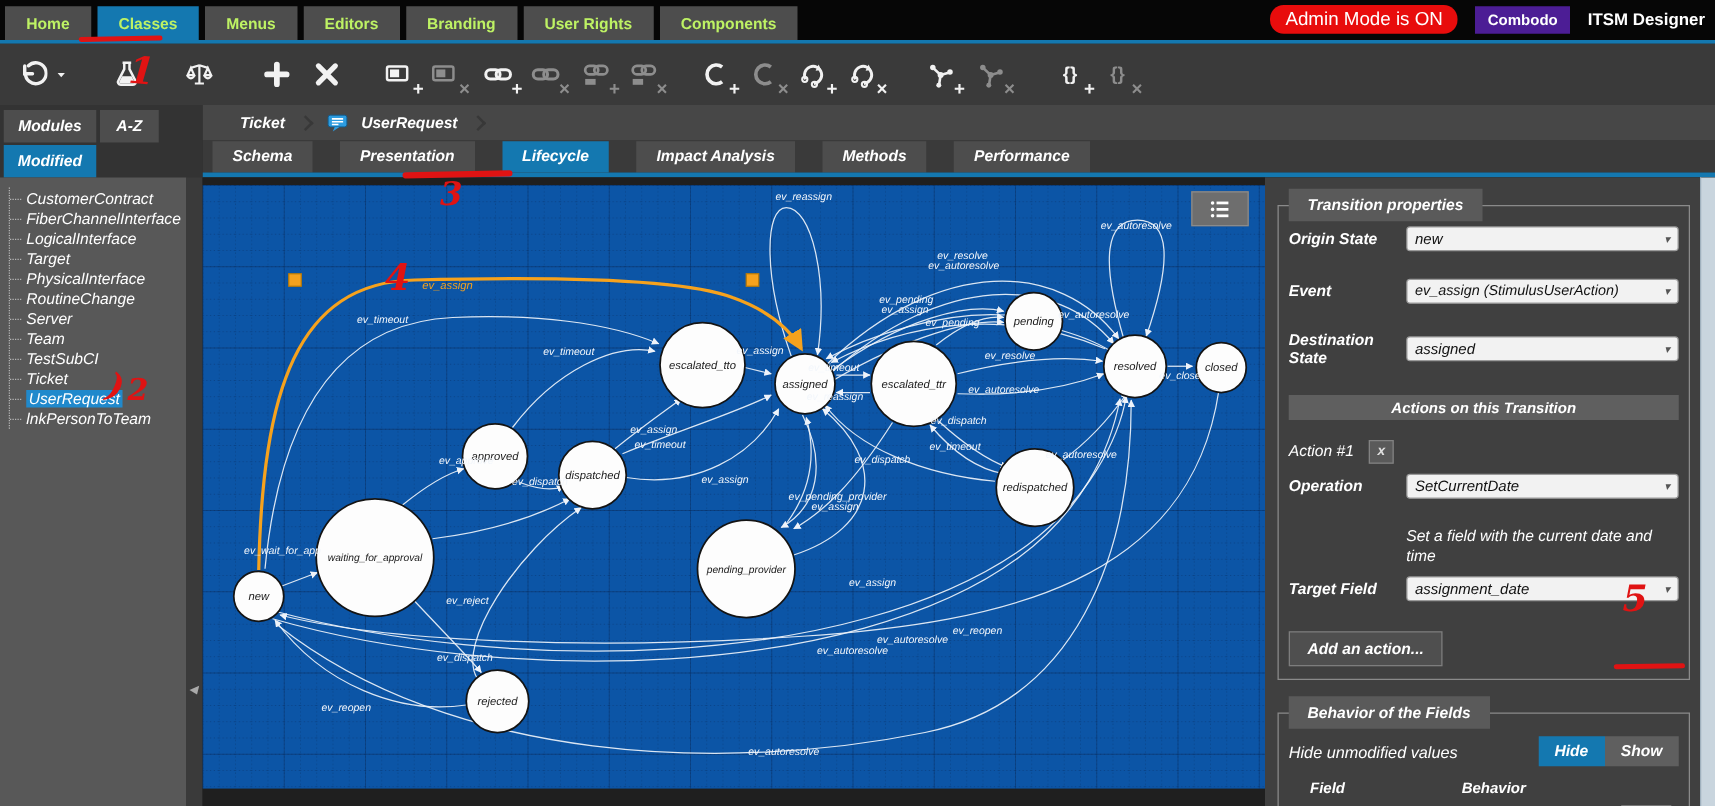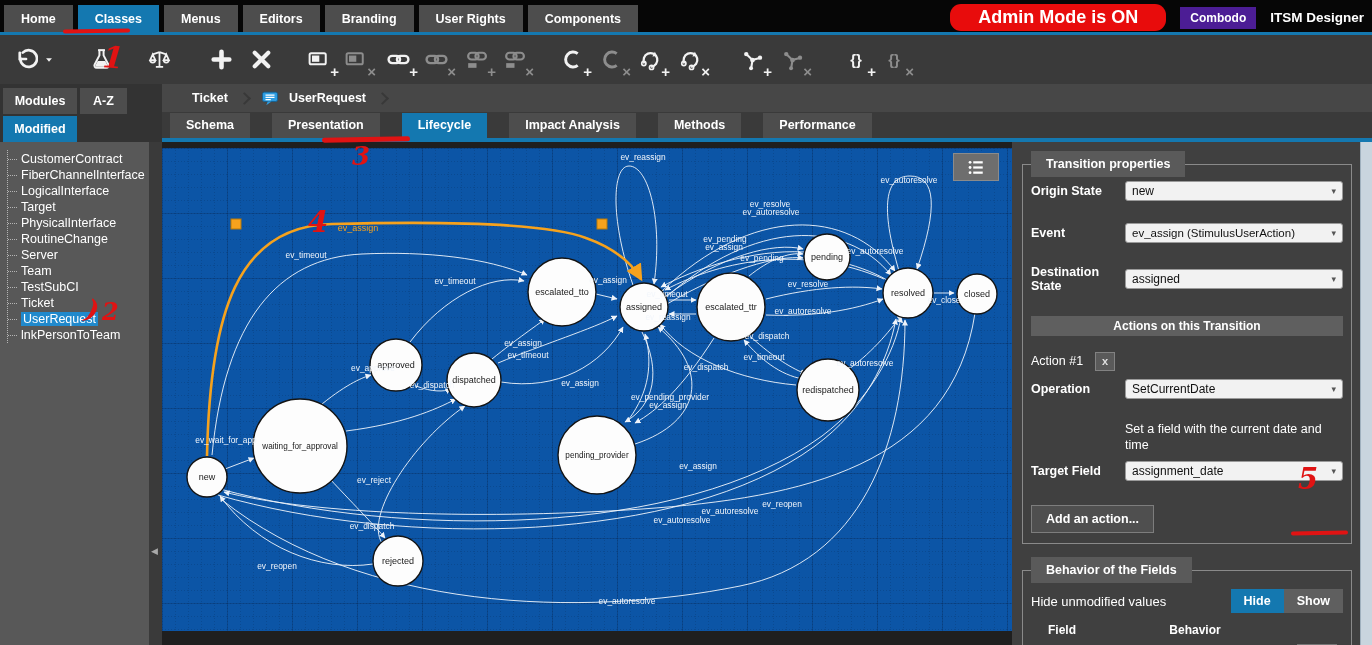--- a/index.html
+++ b/index.html
@@ -4,38 +4,38 @@
 <style>
   * { margin:0; padding:0; box-sizing:border-box; }
   html,body { background:#1a1a1a; }
   .page { position:relative; width:1372px; height:645px; overflow:hidden;
           background:#2b2b2b; font-family:"Liberation Sans",sans-serif; }
 
   
   .navbar { height:32px; background:#060606; display:flex; align-items:flex-end;
             padding-left:4px; position:relative; }
   .navtab { height:27px; margin-right:5px; padding:0 17px; background:#4d4d4d;
-            color:#ffffff; font-weight:bold; font-size:12.5px; display:flex; align-items:center; cursor:default; }
+            color:#bef264; font-weight:bold; font-size:12.5px; display:flex; align-items:center; cursor:default; }
   .navtab.active { background:#1478b0; }
   .nav-right { position:absolute; right:8px; top:4px; display:flex; align-items:center; gap:14px; }
-  .admin-pill { color:#fff; font-weight:bold; font-size:18px; border-radius:11px; padding:3px 28px; }
+  .admin-pill { color:#fff; font-weight:normal; font-size:15px; border-radius:11px; padding:3px 12px; }
   .brand-btn { color:#fff; font-weight:bold; font-size:12px; padding:4px 10px; }
   .apptitle { color:#fff; font-weight:bold; font-size:13.5px; }
   .accentline { height:3px; background:#1478b0; }
 
   
   .toolbar { height:49px; background:#3a3a3a; display:flex; align-items:center; position:relative; }
   .tool { width:30px; height:30px; display:flex; align-items:center; justify-content:center; position:relative; }
   .tool.small { width:14px; }
   .tool svg { width:25px; height:25px; }
   .tool .ov { position:absolute; right:-5px; bottom:-4px; font-weight:bold; font-size:15px; line-height:1; }
   .tool .btxt { font-weight:bold; font-size:15px; }
 
   
-  .body { display:flex; height:561px; }
+  .body { display:flex; height:561px;font-style:italic; }
 
   
   .sidebar { width:162px; background:#333; position:relative; flex:none; }
   .side-tabs { display:flex; gap:3px; padding:4px 0 0 3px; }
   .side-tab { background:#4d4d4d; color:#fff; font-weight:bold; font-size:12.5px;
               padding:6px 0; text-align:center; }
   .side-tab.t0 { width:74px; } .side-tab.t1 { width:47px; }
   .side-tab.modified { background:#1478b0; width:74px; margin:2px 0 0 3px; }
   .side-list { position:absolute; top:58px; left:0; right:13px; bottom:0; background:#585858; }
   .side-strip { position:absolute; top:58px; right:0; width:13px; bottom:0; background:#3a3a3a; }

